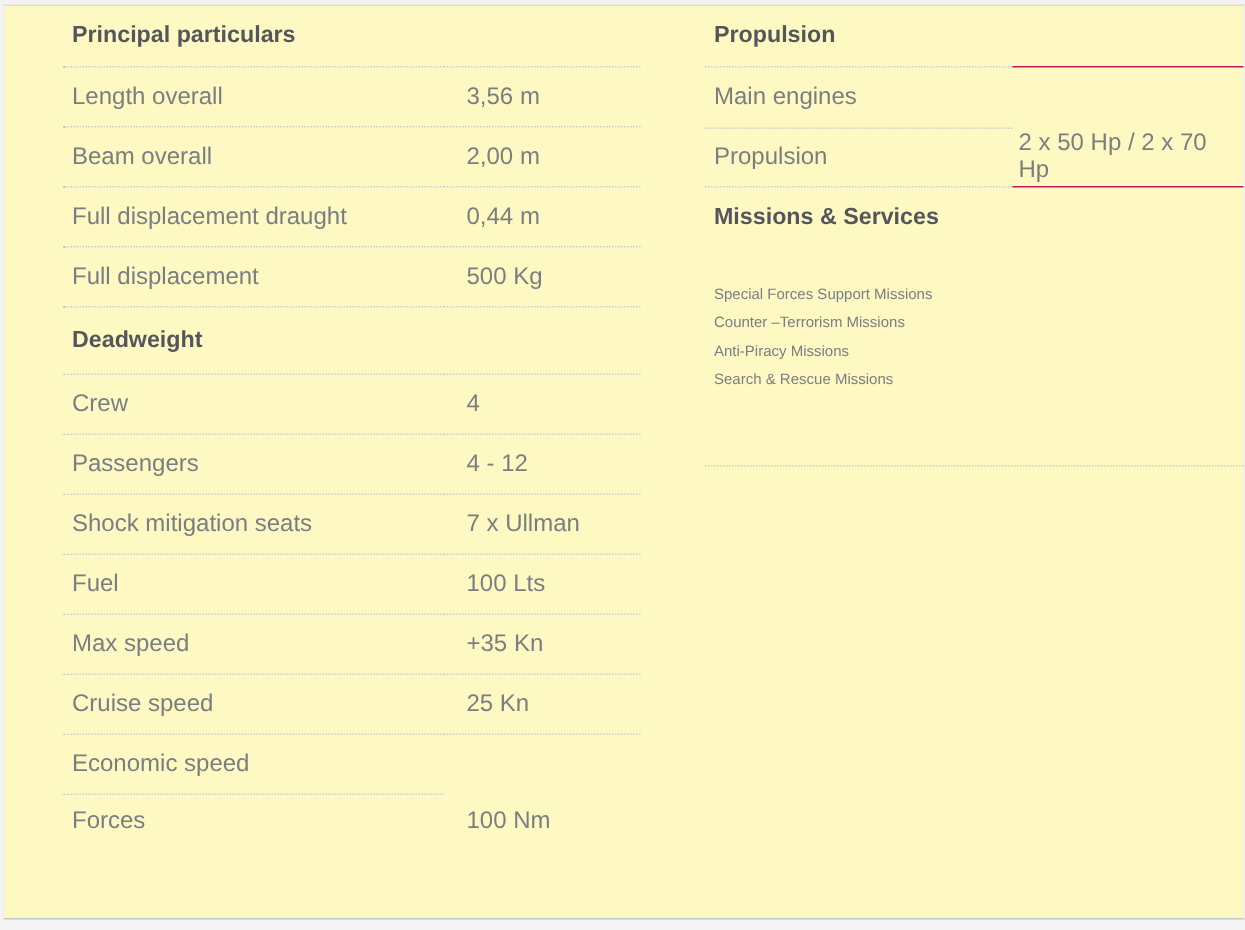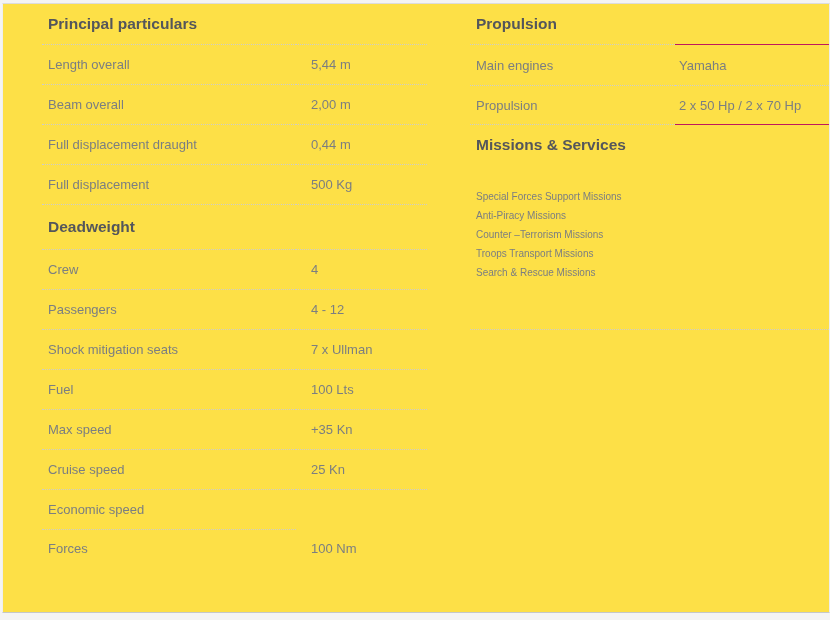--- a/index.html
+++ b/index.html
@@ -3,33 +3,33 @@
 <meta charset="utf-8">
 <style>
   html,body{margin:0;padding:0;}
   body{
     width:830px;height:620px;overflow:hidden;position:relative;
     background:#f4f4f4;
     font-family:"Liberation Sans", sans-serif;
   }
   .panel{
     position:absolute;top:3px;left:2px;width:828px;height:610px;
-    box-sizing:border-box;background:#fde047;
+    box-sizing:border-box;background:#fef9c3;
     border-top:1px solid #dcdcdc;
     border-left:1px solid #efefef;
     border-right:1px solid #ededed;
     border-bottom:1px solid #c5c8c9;
   }
   .col-left{position:absolute;left:39px;top:0;width:385px;}
   .col-right{position:absolute;left:467px;top:0;width:359px;}
 
   .srow{display:flex;align-items:stretch;}
   .srow .cell{
     display:flex;align-items:center;box-sizing:border-box;
-    font-size:13px;color:#7b7e81;
+    font-size:16px;color:#7b7e81;
   }
   .hrow .cell{font-size:15.5px;font-weight:bold;color:#54565b;}
 
   
   .col-left .lbl{width:254px;padding-left:6px;border-bottom:1px dotted #cccccc;}
   .col-left .val{flex:1;padding-left:15px;border-bottom:1px dotted #cccccc;}
   .col-left .srow.last .lbl,
   .col-left .srow.last .val{border-bottom:none;}
 
   
@@ -62,21 +62,21 @@
 <div class="panel">
 
   <div class="col-left">
 
     <div class="srow hrow h-first">
       <div class="cell lbl">Principal particulars</div>
       <div class="cell val"></div>
     </div>
     <div class="srow r40">
       <div class="cell lbl">Length overall</div>
-      <div class="cell val">5,44 m</div>
+      <div class="cell val">3,56 m</div>
     </div>
     <div class="srow r40">
       <div class="cell lbl">Beam overall</div>
       <div class="cell val">2,00 m</div>
     </div>
     <div class="srow r40">
       <div class="cell lbl">Full displacement draught</div>
       <div class="cell val">0,44 m</div>
     </div>
     <div class="srow r40">
@@ -124,36 +124,34 @@
   </div>
 
   <div class="col-right">
 
     <div class="srow hrow h-first val-solid">
       <div class="cell lbl">Propulsion</div>
       <div class="cell val"></div>
     </div>
     <div class="srow r41">
       <div class="cell lbl">Main engines</div>
-      <div class="cell val">Yamaha</div>
     </div>
     <div class="srow r39 val-solid">
       <div class="cell lbl">Propulsion</div>
       <div class="cell val">2 x 50 Hp / 2 x 70 Hp</div>
     </div>
 
     <div class="missions-header">
       <span>Missions &amp; Services</span>
     </div>
 
     <div class="missions-list">
       <div>Special Forces Support Missions</div>
+      <div>Counter –Terrorism Missions</div>
       <div>Anti-Piracy Missions</div>
-      <div>Counter –Terrorism Missions</div>
-      <div>Troops Transport Missions</div>
       <div>Search &amp; Rescue Missions</div>
     </div>
 
     <div class="missions-divider"></div>
 
   </div>
 
 </div>
 
 </body></html>

